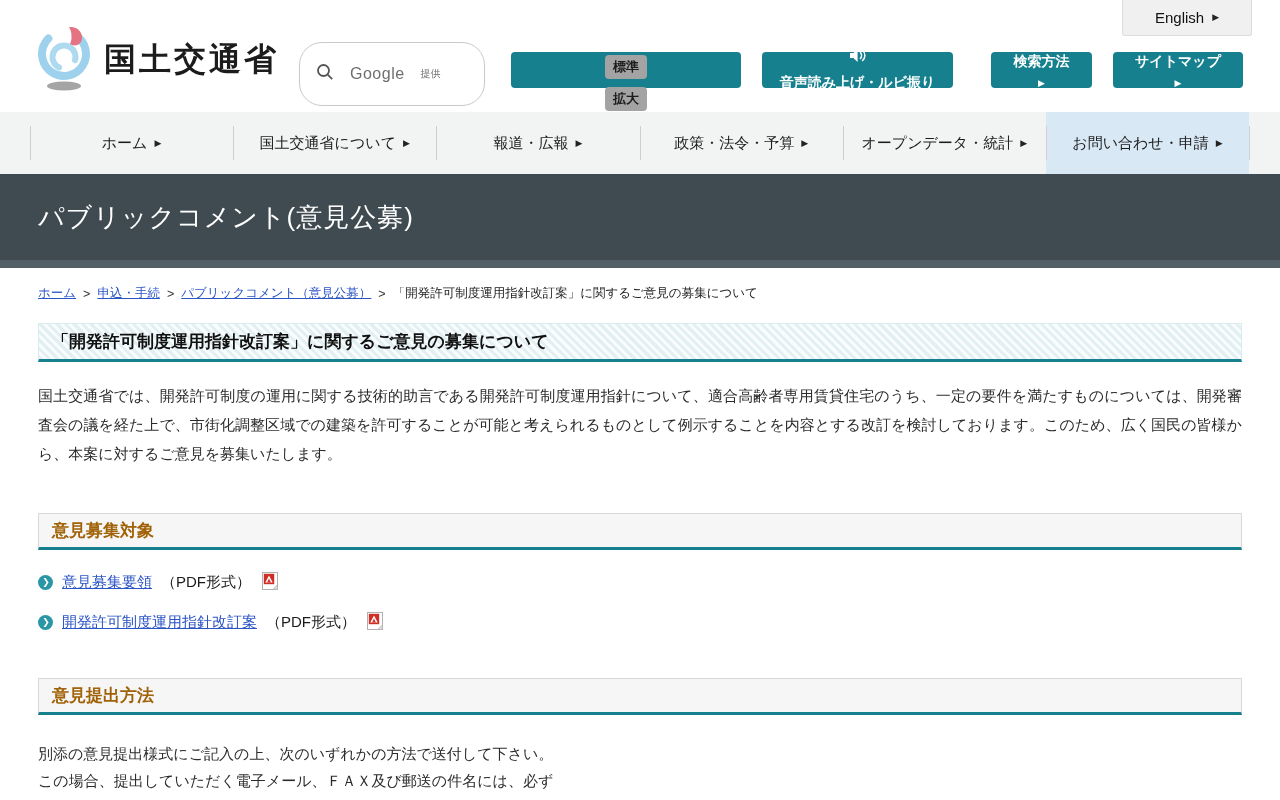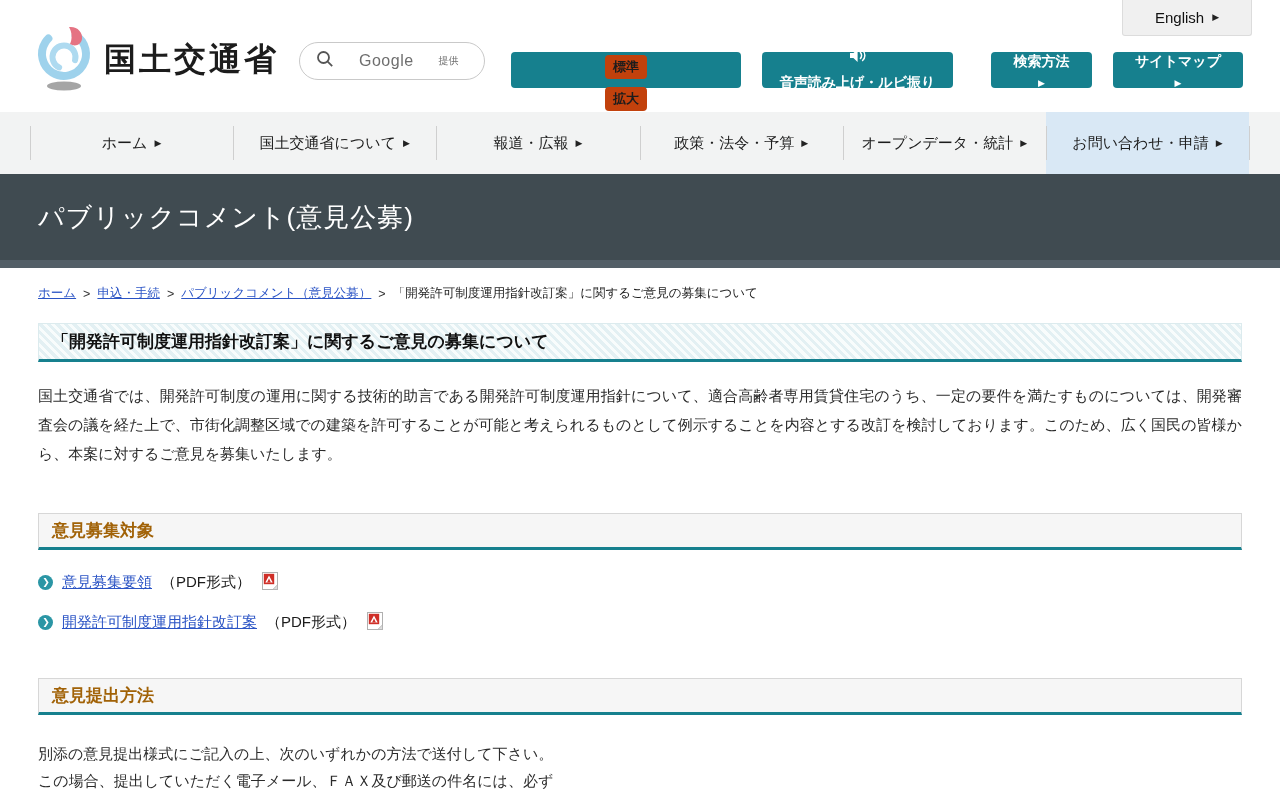--- a/index.html
+++ b/index.html
@@ -4,39 +4,39 @@
 <style>
   * { margin:0; padding:0; box-sizing:border-box; }
   html,body { width:1280px; height:800px; overflow:hidden; background:#fff;
     font-family:"Liberation Sans","DejaVu Sans",sans-serif; color:#222; }
 
   
   .header { position:relative; height:112px; background:#fff; }
   .logo { position:absolute; left:36px; top:24px; display:flex; align-items:center; gap:10px; cursor:pointer; }
   .logo-text { font-size:32px; font-weight:bold; letter-spacing:3px; color:#1c1c1c; }
 
-  .search-box { position:absolute; left:299px; top:42px; width:186px; height:38px;
+  .search-box { position:absolute; left:299px; top:42px; width:186px; height:64px;
     border:1px solid #c9c9c9; border-radius:23px; background:#fff;
-    display:flex; align-items:center; padding:0 16px; gap:25px; cursor:text; }
+    display:flex; align-items:center; padding:0 16px; gap:16px; cursor:text; }
   .search-main { font-size:16px; color:#6e6e6e; letter-spacing:.5px; }
   .search-hint { font-size:10px; color:#6e6e6e;text-align:right; }
 
   .english-btn { position:absolute; left:1113px; top:0; width:130px; height:36px;
     background:#f0f0f0; border:1px solid #dcdcdc; border-top:none; border-radius:0 0 3px 3px;
     display:flex; align-items:center; justify-content:center; gap:8px;
     font-size:15px; color:#111; cursor:pointer;margin-left:9px; }
 
   .teal-btn { position:absolute; top:52px; height:36px; background:#16808e; color:#fff;
     border-radius:4px; display:flex; align-items:center; justify-content:center;
     font-size:14px; font-weight:bold; gap:8px; cursor:pointer;flex-direction:column; }
   .btn-fontsize { left:511px; width:230px; }
   .btn-speech   { left:762px; width:191px;text-decoration:underline; }
   .btn-searchmethod { left:991px; width:101px; }
   .btn-sitemap  { left:1113px; width:130px; }
-  .chip { background:#c2410c; color:#1c1c1c; border-radius:4px; padding:3px 8px;
+  .chip { background:#a3a3a3; color:#1c1c1c; border-radius:4px; padding:3px 8px;
     font-size:13px; font-weight:bold; cursor:pointer; }
   .arrow { font-size:9px; line-height:1; }
   .arrow.dark { color:#222; }
 
   
   .nav { display:flex; height:62px; background:#f2f3f3; padding:0 30px; }
   .nav-item { flex:1; position:relative; display:flex; align-items:center; justify-content:center;
     gap:7px; font-size:15px; color:#1c1c1c; cursor:pointer; }
   .nav-item::before { content:""; position:absolute; left:0; top:14px; bottom:14px; width:1px; background:#cfcfcf; }
   .nav::after { content:""; width:1px; margin:14px 0; background:#cfcfcf; }

